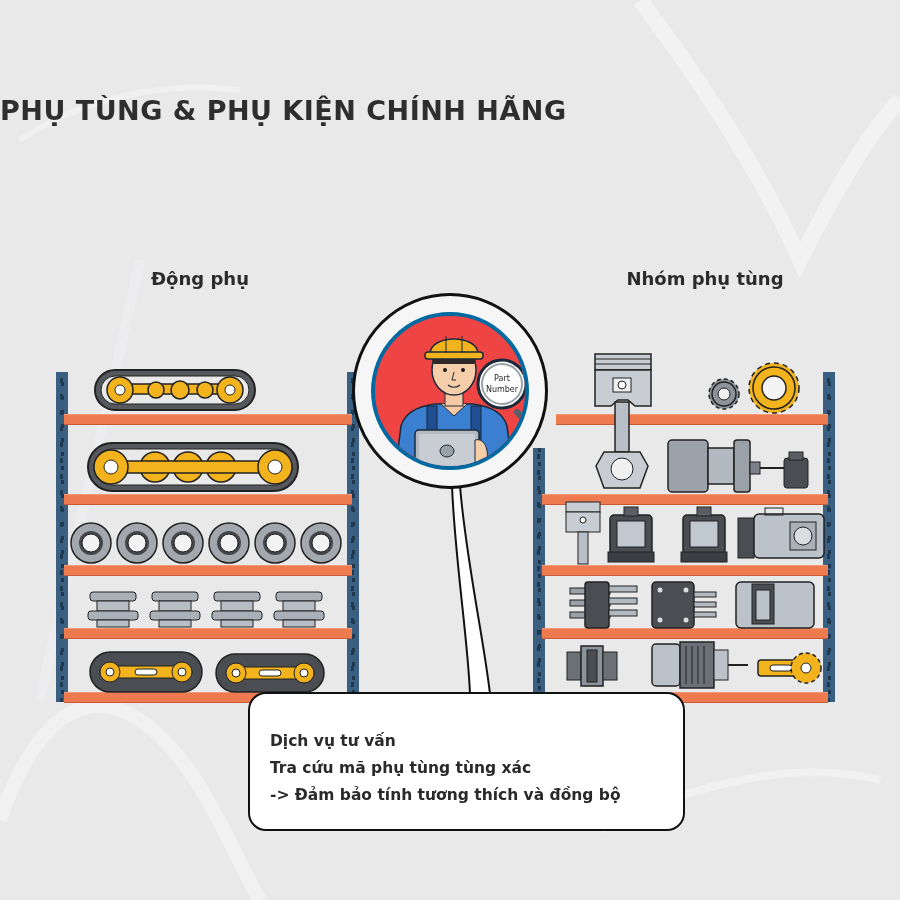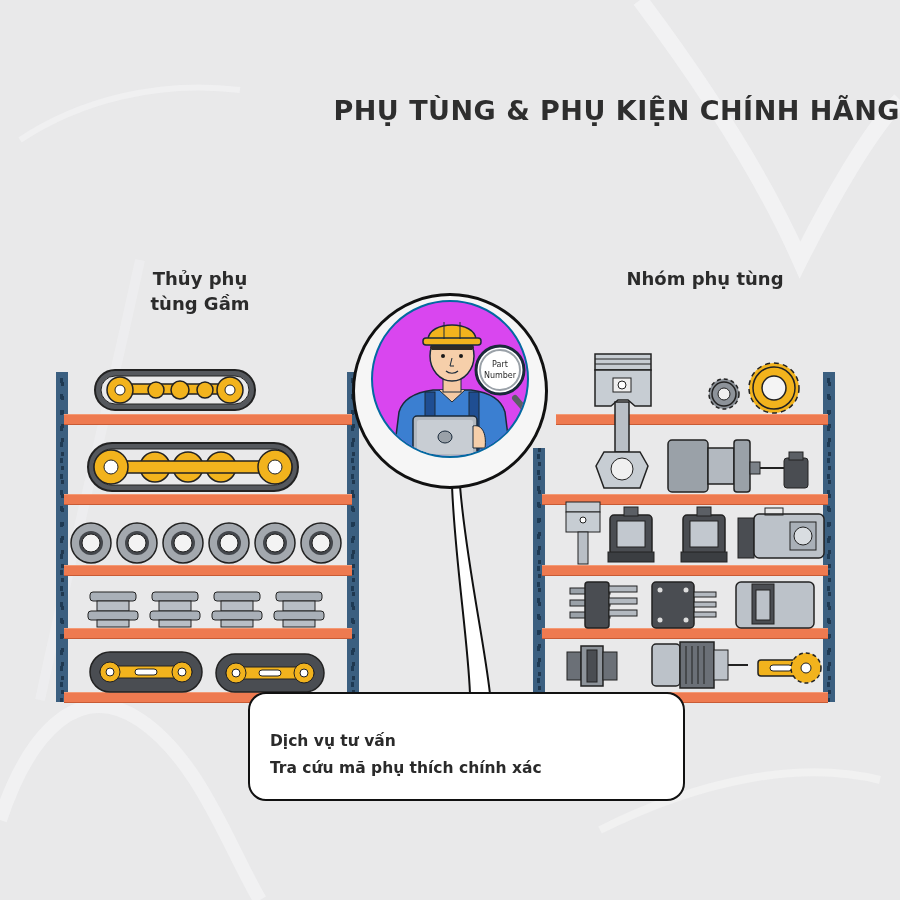--- a/index.html
+++ b/index.html
@@ -7,21 +7,21 @@
   body {
     background: #e9e9ea;
     font-family: "DejaVu Sans", sans-serif;
     position: relative;
     color: #2b2b2b;
   }
   .bg-swoosh { position: absolute; inset: 0; pointer-events: none; }
 
   .title {
     position: absolute; left: 0; right: 0; top: 92px;
-    text-align: right;
+    text-align: left;
     font-family: "DejaVu Sans", sans-serif;
     font-weight: bold;
     font-size: 27px;
     line-height: 38px;
     letter-spacing: 0.5px;
     color: #2e2e2e;
   }
   .group-label {
     position: absolute;
     text-align: center;
@@ -48,26 +48,26 @@
     position: absolute; height: 11px; background: #ee7a50;
     border-top: 1px solid #f39a75; border-bottom: 1px solid #c85b35;
   }
 
   .circle-frame {
     position: absolute; left: 352px; top: 293px; width: 196px; height: 196px;
     border-radius: 50%; background: #f6f6f6;
     border: 3px solid #111;
   }
   .circle-inner {
-    position: absolute; left: 16px; top: 4px; width: 158px; height: 158px;
-    border-radius: 50%; border: 2px solid #0369a1; overflow: hidden; background: #d946ef;
+    position: absolute; left: 16px; top: 16px; width: 158px; height: 158px;
+    border-radius: 50%; border: 4px solid #0369a1; overflow: hidden; background: #ef4444;
   }
 
   .callout {
-    position: absolute; left: 248px; top: 692px; width: 437px; height: 109px;
+    position: absolute; left: 248px; top: 692px; width: 437px; height: 139px;
     background: #ffffff; border: 2px solid #111; border-radius: 18px;
   }
   .callout-lines {
     position: absolute; left: 20px; top: 34px;
     font-weight: bold; font-size: 15.5px; line-height: 27px; color: #2a2a2a;
   }
   .tail { position: absolute; left: 0; top: 0; pointer-events: none; }
   svg text { font-family: "DejaVu Sans", sans-serif; }
 </style>
 </head>
@@ -79,22 +79,21 @@
   <path d="M0 820 C 30 730, 80 680, 140 720 C 200 760, 230 850, 260 900" stroke="#f3f3f4" stroke-width="14" fill="none" opacity="0.8"></path>
   <path d="M140 260 C 110 400, 70 560, 40 700" stroke="#f0f0f1" stroke-width="10" fill="none" opacity="0.6"></path>
   <path d="M600 830 C 700 780, 800 760, 880 780" stroke="#f3f3f4" stroke-width="8" fill="none" opacity="0.7"></path>
 </svg>
 
 <div class="title">
   <div>PHỤ TÙNG &amp; PHỤ KIỆN CHÍNH HÃNG</div>
 </div>
 
 <div class="group-label" id="label-left">
-  <div>Thủy phụ</div>
-  <div>tùng Gầm</div>
+  <div>Động phụ</div>
 </div>
 <div class="group-label" id="label-right">
   <div>Nhóm phụ tùng</div>
 </div>
 
 <div class="rack" style="left:0;top:0;width:900px;height:900px;pointer-events:none;">
   <div class="post" style="left:56px;top:372px;height:330px;"></div>
   <div class="post" style="left:347px;top:372px;height:330px;"></div>
   <div class="beam" style="left:64px;top:414px;width:288px;"></div>
   <div class="beam" style="left:64px;top:494px;width:288px;"></div>
@@ -376,15 +375,16 @@
         <text x="127" y="65" font-size="8" text-anchor="middle" fill="#2a2a2a">Part</text>
         <text x="127" y="76" font-size="8" text-anchor="middle" fill="#2a2a2a">Number</text>
       </g>
     </svg>
   </div>
 </div>
 
 <div class="callout">
   <div class="callout-lines">
     <div>Dịch vụ tư vấn</div>
-    <div>Tra cứu mã phụ thích chính xác</div>
+    <div>Tra cứu mã phụ tùng tùng xác</div>
+    <div>-&gt; Đảm bảo tính tương thích và đồng bộ</div>
   </div>
 </div>
 
 </body></html>

